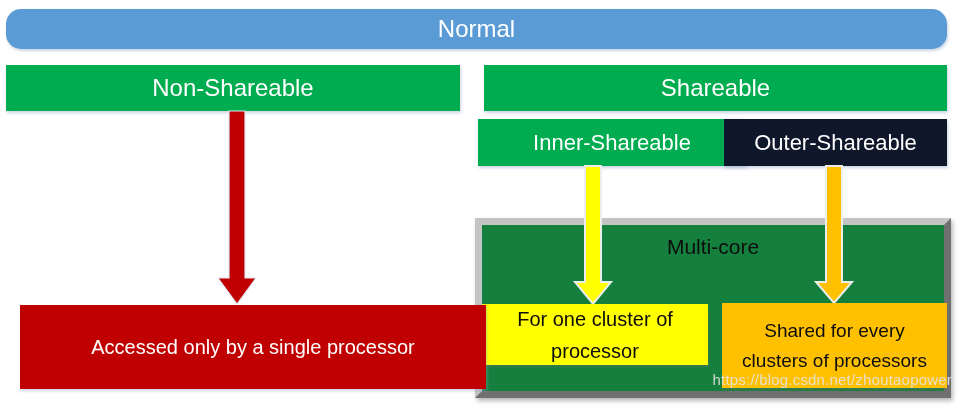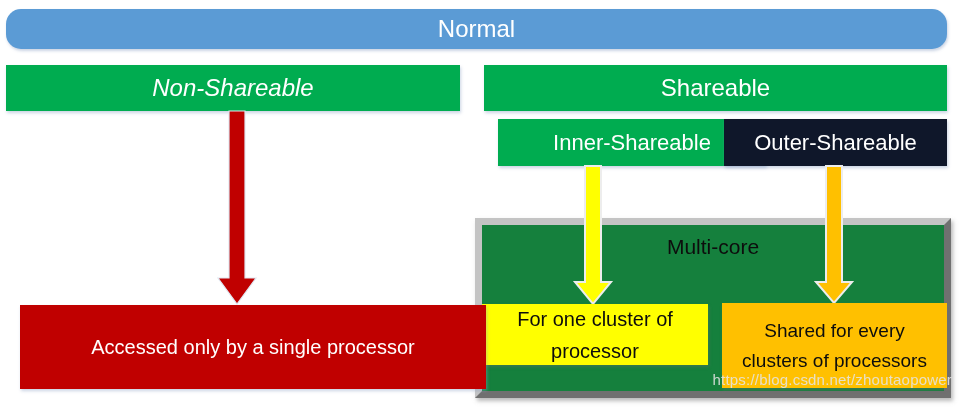--- a/index.html
+++ b/index.html
@@ -20,21 +20,21 @@
     box-shadow: 1px 2px 3px rgba(140,160,195,0.45);
     text-align: center;
   }
   .bar.lvl1 { font-size: 24px; }
   .bar.lvl2 { font-size: 24px; }
   .bar.lvl3 { font-size: 22px; }
 
   #node-normal        { left: 6px;   top: 9px;   width: 941px; height: 40px; }
   #node-non-shareable { left: 6px;   top: 65px;  width: 454px; height: 46px; }
   #node-shareable     { left: 484px; top: 65px;  width: 463px; height: 46px; }
-  #node-inner         { left: 498px; top: 119px; width: 268px; height: 47px; }
+  #node-inner         { left: 478px; top: 119px; width: 268px; height: 47px; }
   #node-outer         { left: 724px; top: 119px; width: 223px; height: 47px; }
 
   .cpu-frame {
     position: absolute;
     left: 475px; top: 218px;
     width: 476px; height: 180px;
     box-sizing: border-box;
     border: 7px outset #c4c4c4;
     box-shadow: 2px 3px 4px rgba(120,120,120,0.5);
   }
@@ -86,21 +86,21 @@
 </style>
 </head>
 <body>
 
 <div class="canvas">
 
   <div class="bar lvl1" id="node-normal" style="background: rgb(91, 155, 213); border-radius: 15px;">
     <span>Normal</span>
   </div>
 
-  <div class="bar lvl2" id="node-non-shareable" style="background: rgb(0, 172, 80); font-style: italic;">
+  <div class="bar lvl2" id="node-non-shareable" style="background: rgb(0, 172, 80);">
     <span>Non-Shareable</span>
   </div>
 
   <div class="bar lvl2" id="node-shareable" style="background: rgb(0, 172, 80);">
     <span>Shareable</span>
   </div>
 
   <div class="bar lvl3" id="node-inner" style="background: rgb(0, 172, 80);">
     <span>Inner-Shareable</span>
   </div>

